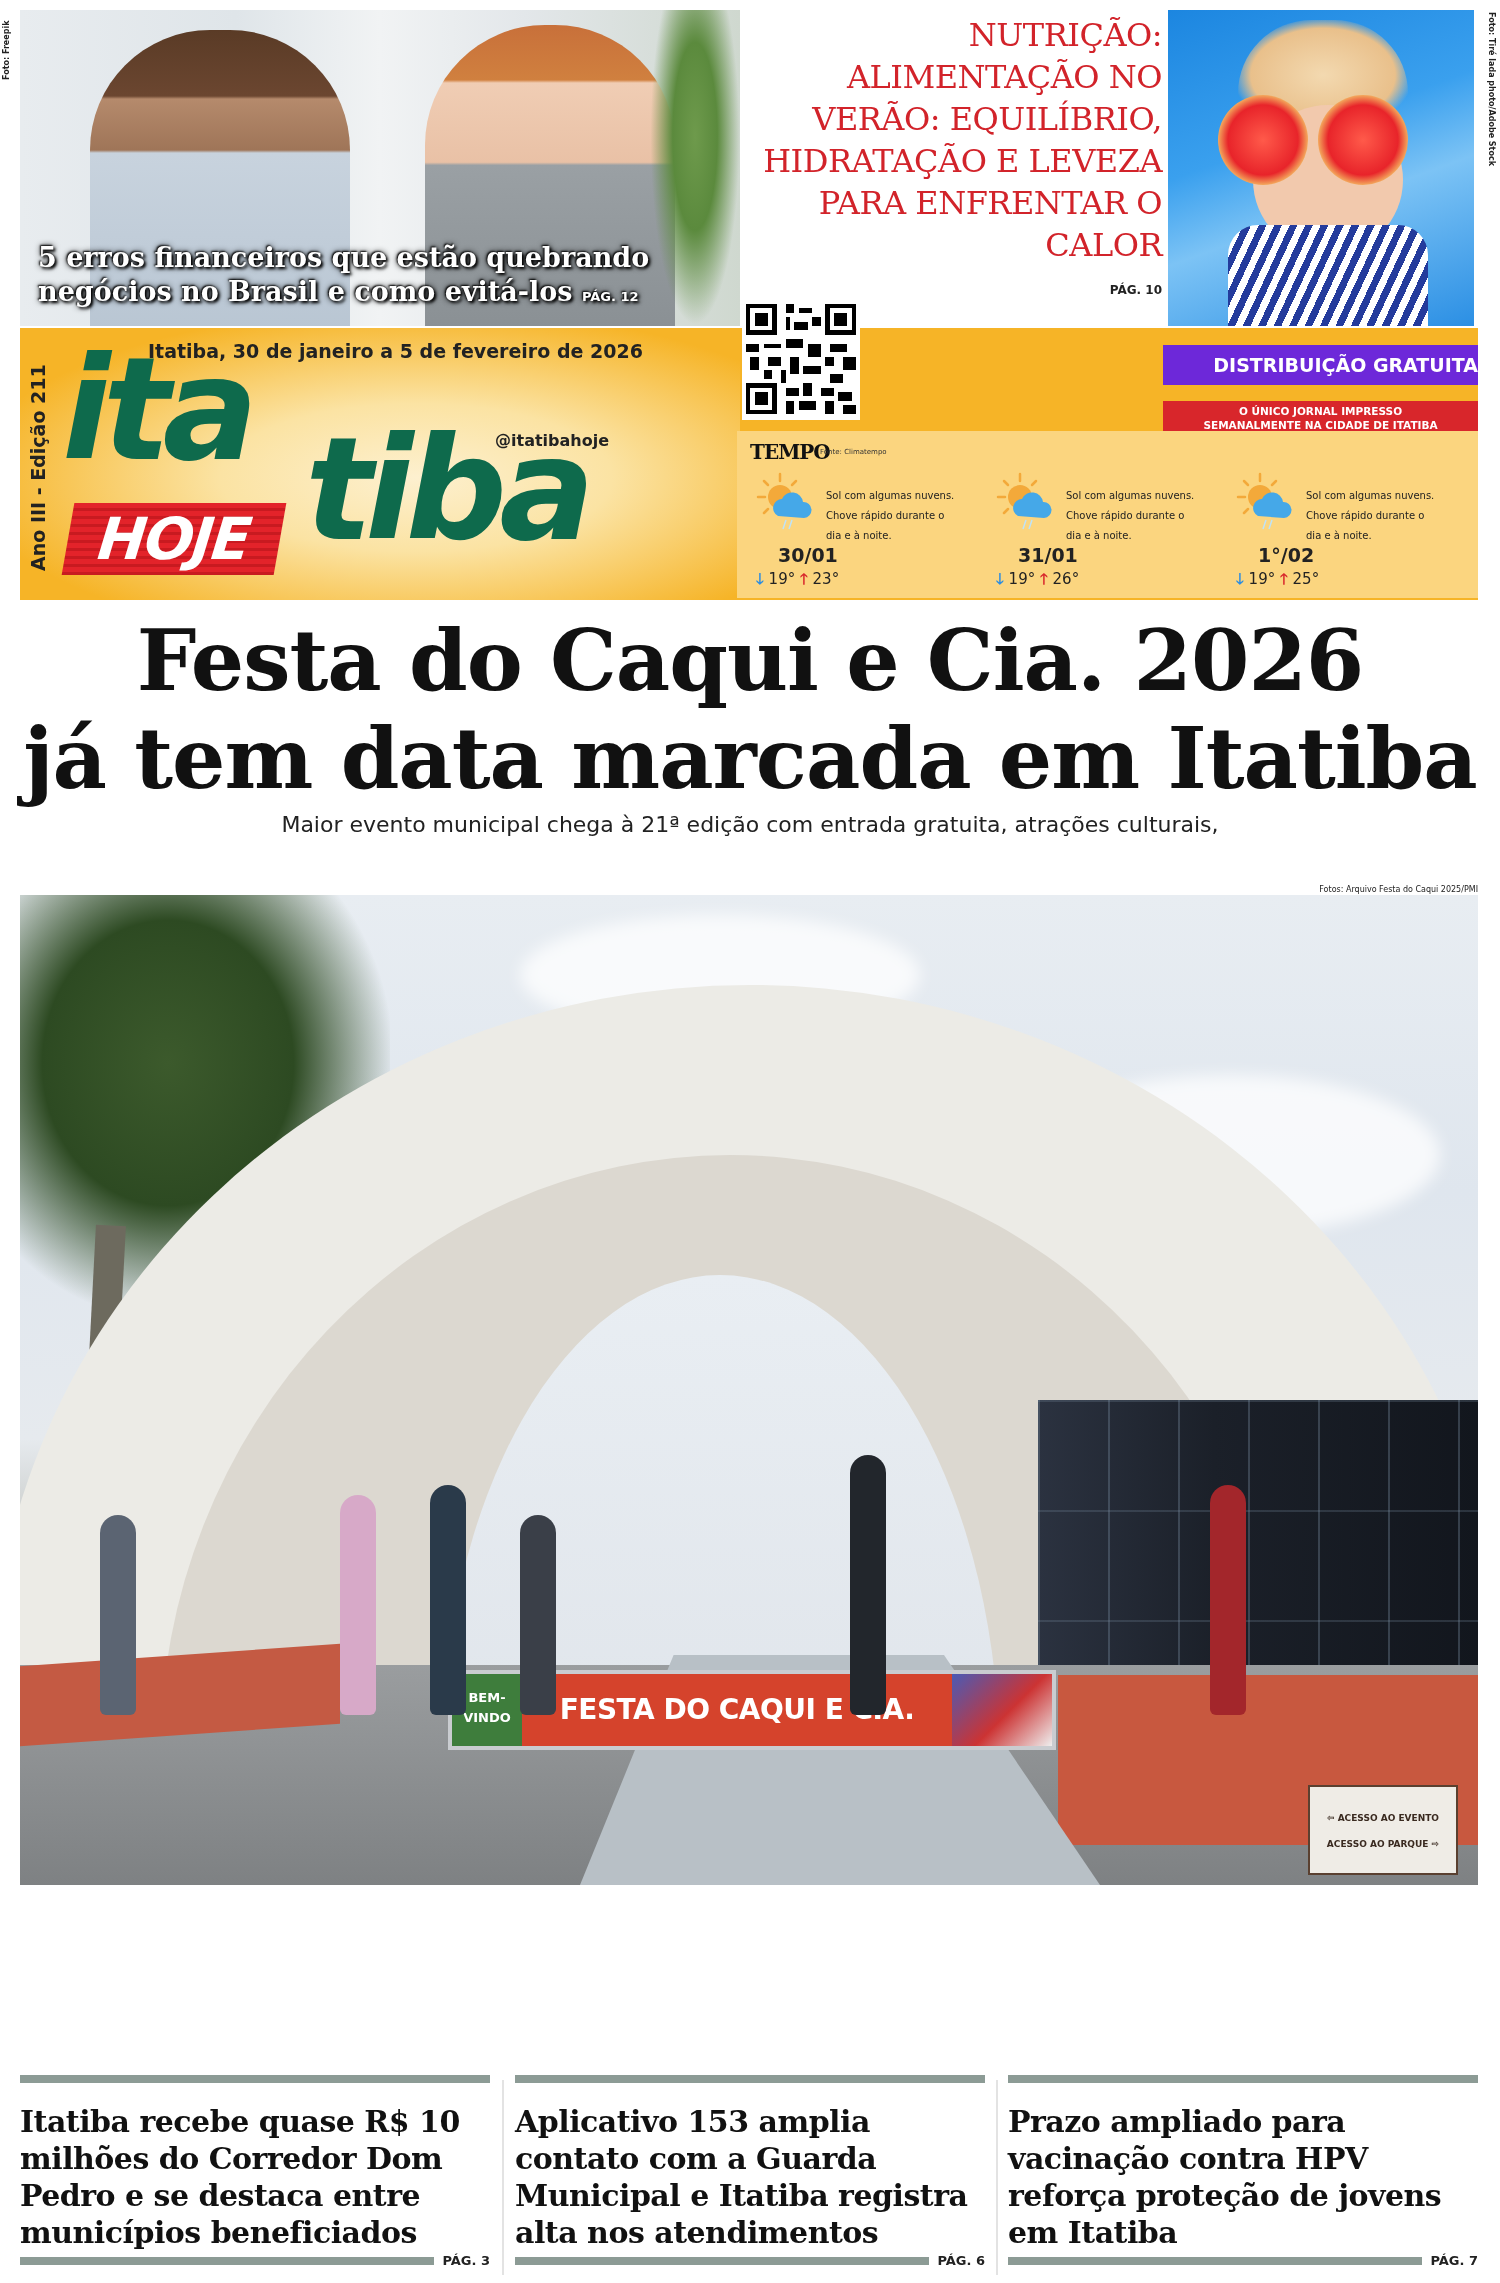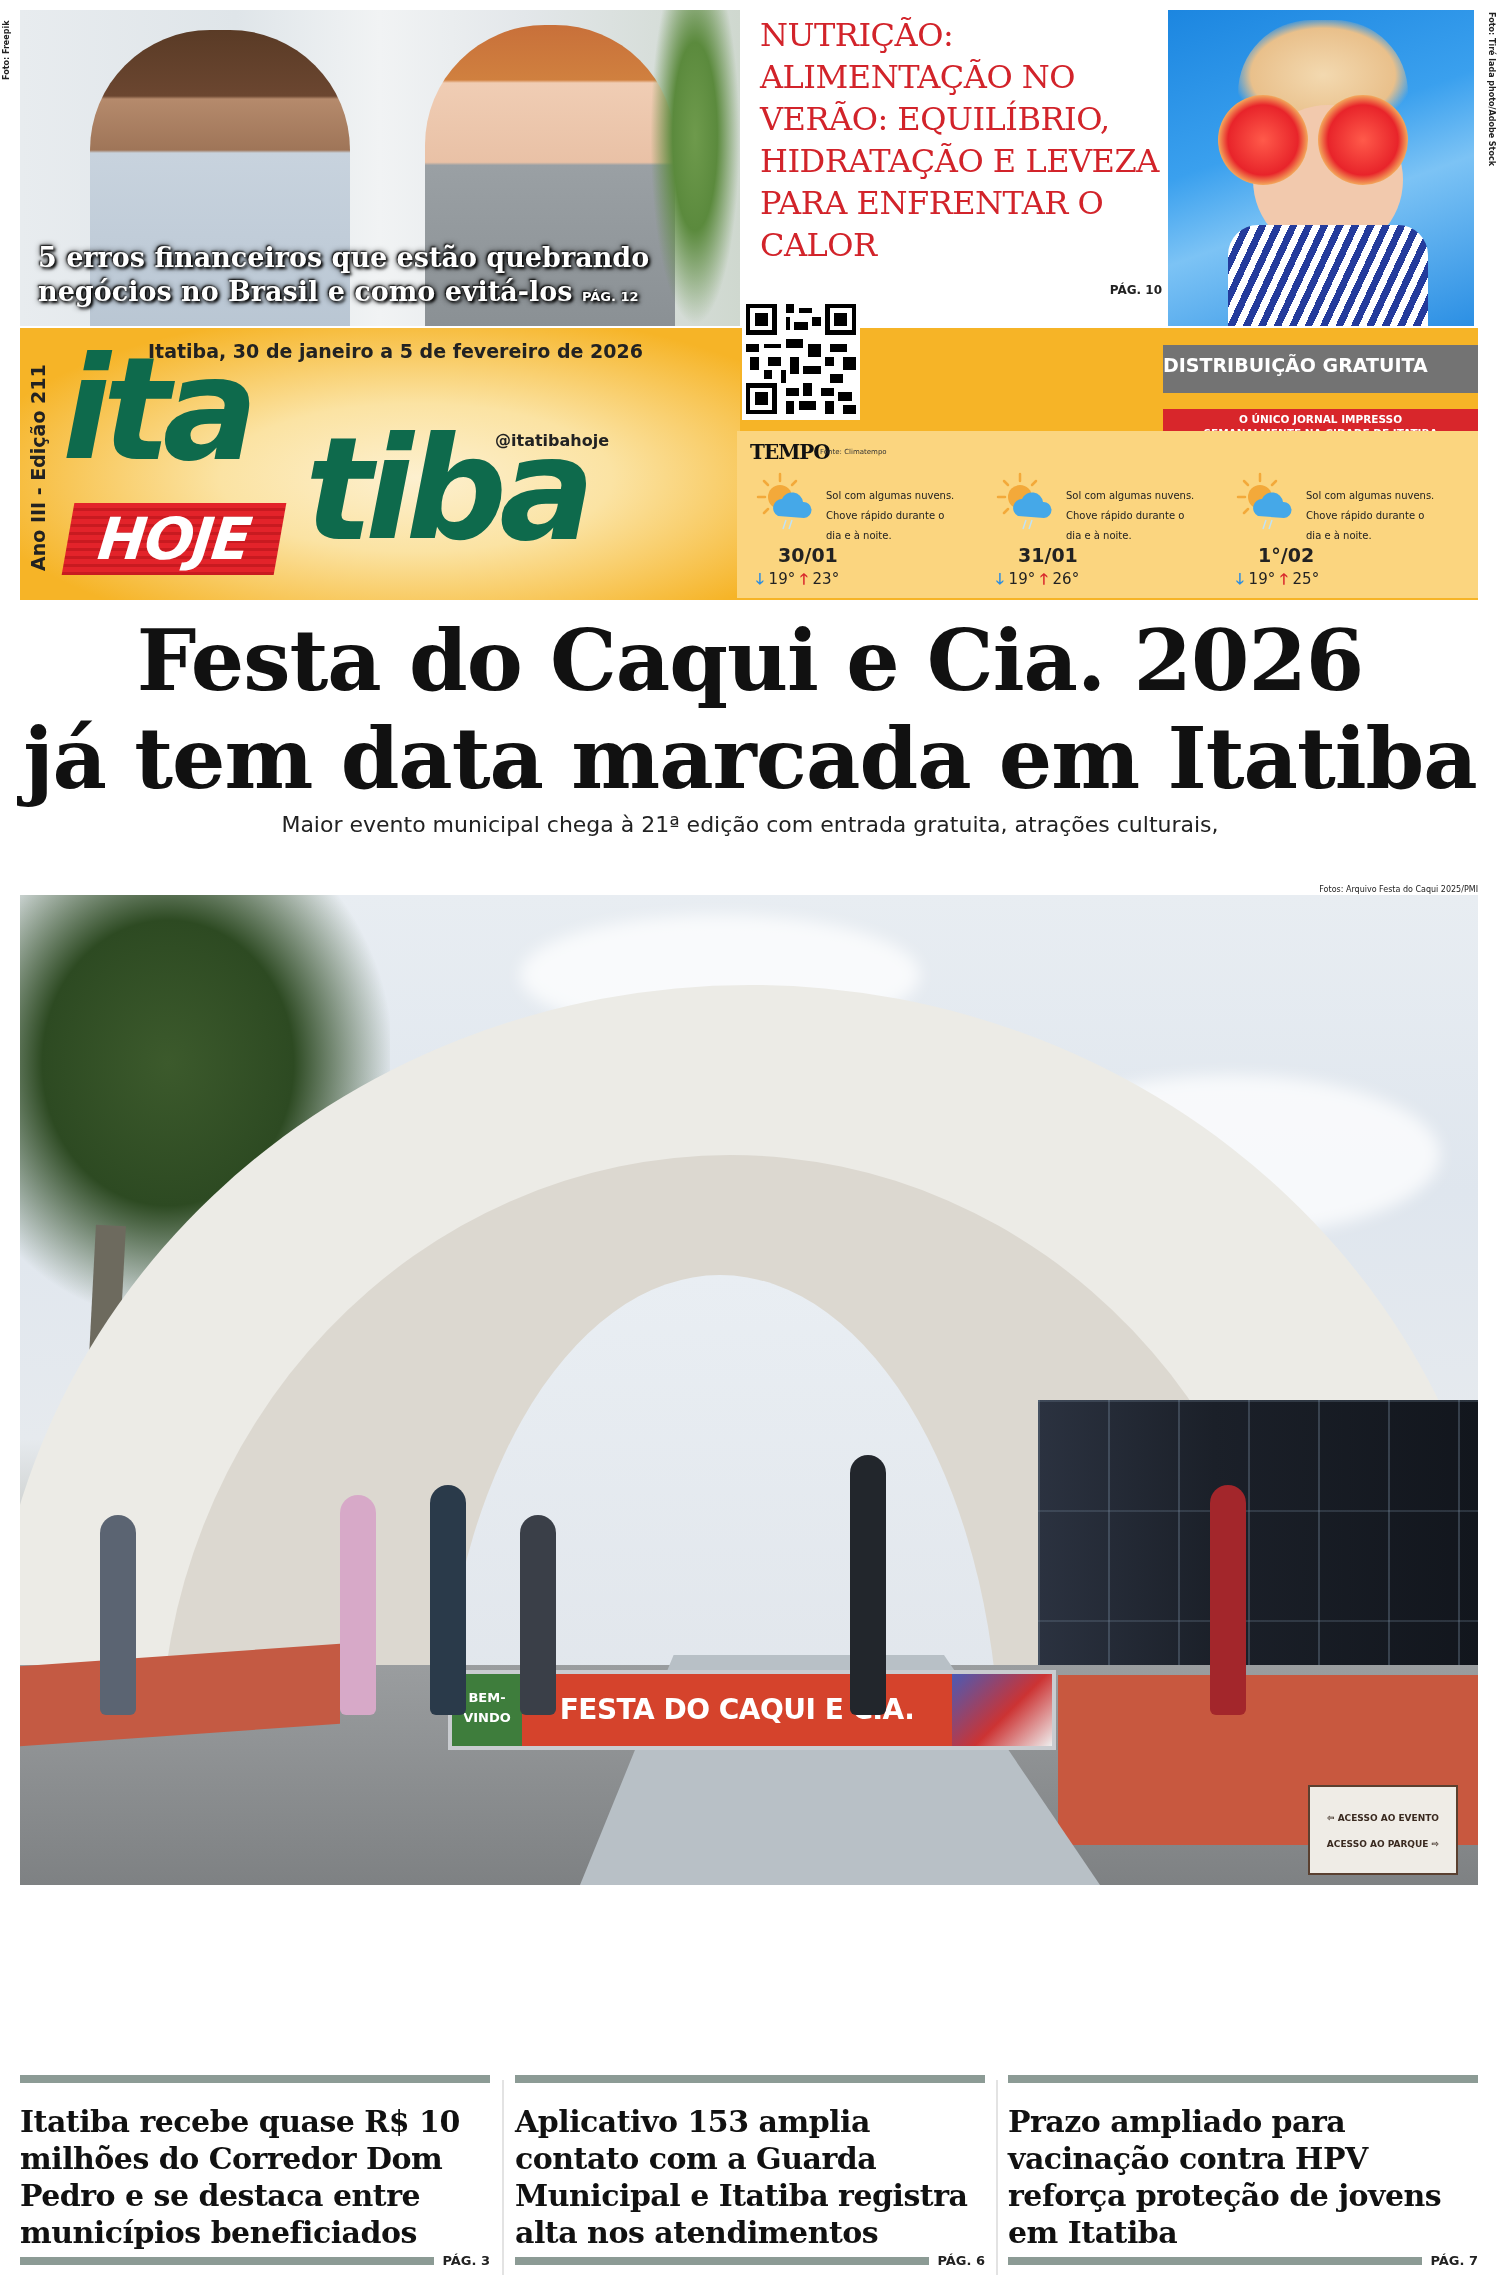--- a/index.html
+++ b/index.html
@@ -15,21 +15,21 @@
     background:linear-gradient(180deg,#c8703a 0%,#d0803f 18%,#f0cdb4 19%,#e9c1a6 45%,#9aa0a4 46%,#8a9094 100%); }
   .tl-plant { position:absolute; right:0; top:0; width:90px; height:316px;
     background:radial-gradient(ellipse at 50% 40%, #6e9a4c 0%, #5b8a3d 35%, rgba(255,255,255,0) 70%); }
   #top-left-caption { position:absolute; left:18px; bottom:12px; width:700px; font-family:"DejaVu Serif", serif; font-weight:bold;
     font-size:27px; line-height:34px; color:#fff; text-shadow:2px 2px 3px #000, -1px -1px 2px #000, 0 0 6px #000; }
   #top-left-caption .pag { font-size:13px; font-family:"DejaVu Sans", sans-serif; }
   #credit-left { left:2px; top:20px; width:14px; height:60px; writing-mode:vertical-rl; transform:rotate(180deg);
     font-size:8px; font-weight:bold; color:#222; }
 
   
-  #nutricao-headline { left:760px; top:14px; width:402px; font-family:"DejaVu Serif", serif;
+  #nutricao-headline { left:760px; top:14px; width:402px; text-align:right; font-family:"DejaVu Serif", serif;
     font-size:32px; line-height:42px; color:#d2232a; letter-spacing:-0.5px; }
   #nutricao-pag { left:1050px; top:283px; width:112px; text-align:right; font-size:12px; font-weight:bold; color:#222; }
   #top-right-photo { left:1168px; top:10px; width:306px; height:316px; overflow:hidden;
     background:linear-gradient(160deg,#1c86e0 0%,#3aa0ee 40%,#7cc3f5 60%,#2b8fe4 100%); }
   .girl-hair { position:absolute; left:70px; top:10px; width:170px; height:110px; border-radius:80px 80px 40px 40px;
     background:radial-gradient(ellipse,#f3d9b0 0%,#e9c08b 60%,rgba(233,192,139,0) 75%); }
   .girl-face { position:absolute; left:85px; top:95px; width:150px; height:150px; border-radius:50%; background:#f2c9ad; }
   .grapefruit { position:absolute; top:85px; width:90px; height:90px; border-radius:50%;
     background:radial-gradient(circle,#ff5a4a 0%,#e8242a 55%,#f3a35a 70%,#f08a2c 100%); }
   .gf1 { left:50px; } .gf2 { left:150px; }
@@ -51,21 +51,21 @@
   #logo-hoje { left:68px; top:503px; width:212px; height:72px; transform:skewX(-10deg);
     background:repeating-linear-gradient(180deg,#e3232a 0 5px,#c81a20 5px 8px); }
   #logo-hoje span { display:block; transform:skewX(4deg); text-align:center; color:#fff; font-size:58px; font-weight:bold;
     font-style:italic; line-height:72px; letter-spacing:-2px; }
   #social-handle { left:495px; top:431px; font-size:16px; font-weight:bold; color:#222; }
 
   #qr-code { left:742px; top:298px; width:118px; height:122px; background:#fff; padding:4px; box-sizing:border-box; }
   #qr-code svg { width:110px; height:114px; display:block; }
 
   #free-dist-box { left:1163px; top:345px; width:315px; }
-  #free-dist-title { background:#737373; color:#fff; text-align:left; font-weight:bold; font-size:19px; height:48px; line-height:40px; }
+  #free-dist-title { background:#6d28d9; color:#fff; text-align:right; font-weight:bold; font-size:19px; height:40px; line-height:40px; }
   #free-dist-sub { margin-top:16px; background:#d8262b; color:#fff; text-align:center; font-weight:bold; font-size:10.5px; line-height:14px; padding:3px 2px; }
 
   #weather-panel { left:737px; top:431px; width:741px; height:167px; background:#fbd57f; }
   #weather-title { left:750px; top:440px; font-family:"DejaVu Serif", serif; font-weight:bold; font-size:20px; color:#111; letter-spacing:-1px; }
   #weather-source { left:820px; top:448px; font-size:7px; color:#333; }
   .wx-day { position:absolute; top:462px; width:240px; height:135px; }
   .wx-icon { position:absolute; left:8px; top:10px; width:60px; height:60px; }
   .wx-desc { position:absolute; left:78px; top:24px; width:130px; font-size:10px; line-height:20px; color:#222; }
   .wx-date { position:absolute; left:30px; top:82px; font-size:19px; font-weight:bold; color:#222; }
   .wx-temps { position:absolute; left:8px; top:106px; font-size:15px; color:#222; white-space:nowrap; }

